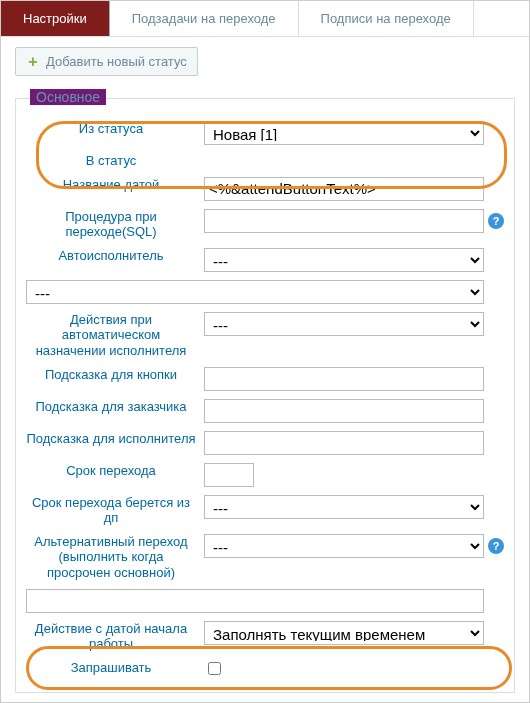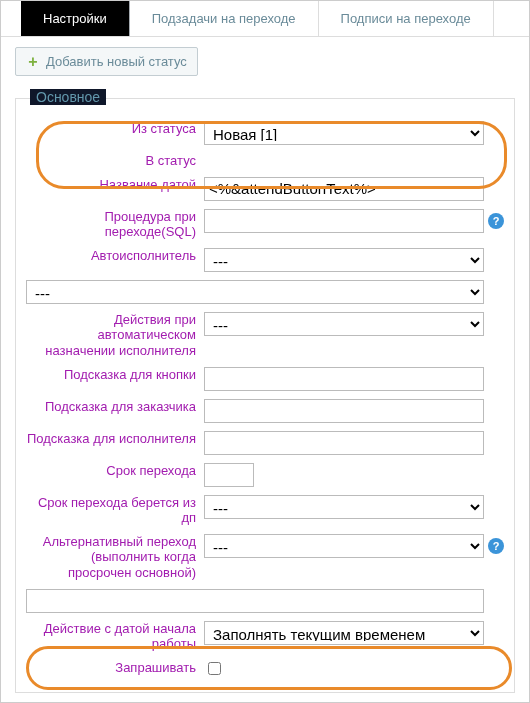--- a/index.html
+++ b/index.html
@@ -24,24 +24,23 @@
     display: flex;
     border-bottom: 1px solid #ddd;
   }
   .tab {
     padding: 10px 22px;
     color: #6a8b99;
     border-right: 1px solid #ddd;
     cursor: pointer;
   }
   .tab.active {
-    background: #000000;
+    background: #7f1d1d;
     color: #fff;
     border-right: 1px solid #a5aab0;
-    margin-left: 20px;
   }
   
   .addbar {
     padding: 10px 14px 4px;
   }
   .add-btn {
     display: inline-flex;
     align-items: center;
     gap: 6px;
     border: 1px solid #c3cdd2;
@@ -67,38 +66,38 @@
   .fieldset {
     border: 1px solid #ddd;
     margin: 18px 14px 0;
     position: relative;
     padding: 18px 10px 10px;
   }
   .legend {
     position: absolute;
     top: -10px;
     left: 14px;
-    background: #0f172a;
+    background: #701a75;
     padding: 0 6px;
     color: #6297ac;
     font-size: 14px;
     text-align: center;
   }
   
   .rows { display: block; }
   .row {
     display: flex;
     align-items: flex-start;
     padding: 4px 0;
   }
   .lbl {
     width: 170px;
-    text-align: right;
+    text-align: center;
     padding-right: 8px;
-    color: #a21caf;
+    color: #0369a1;
     line-height: 1.2;
   }
   .ctrl {
     flex: 1;
     display: flex;
     align-items: center;
     gap: 4px;
   }
   select, input[type="text"] {
     width: 100%;

